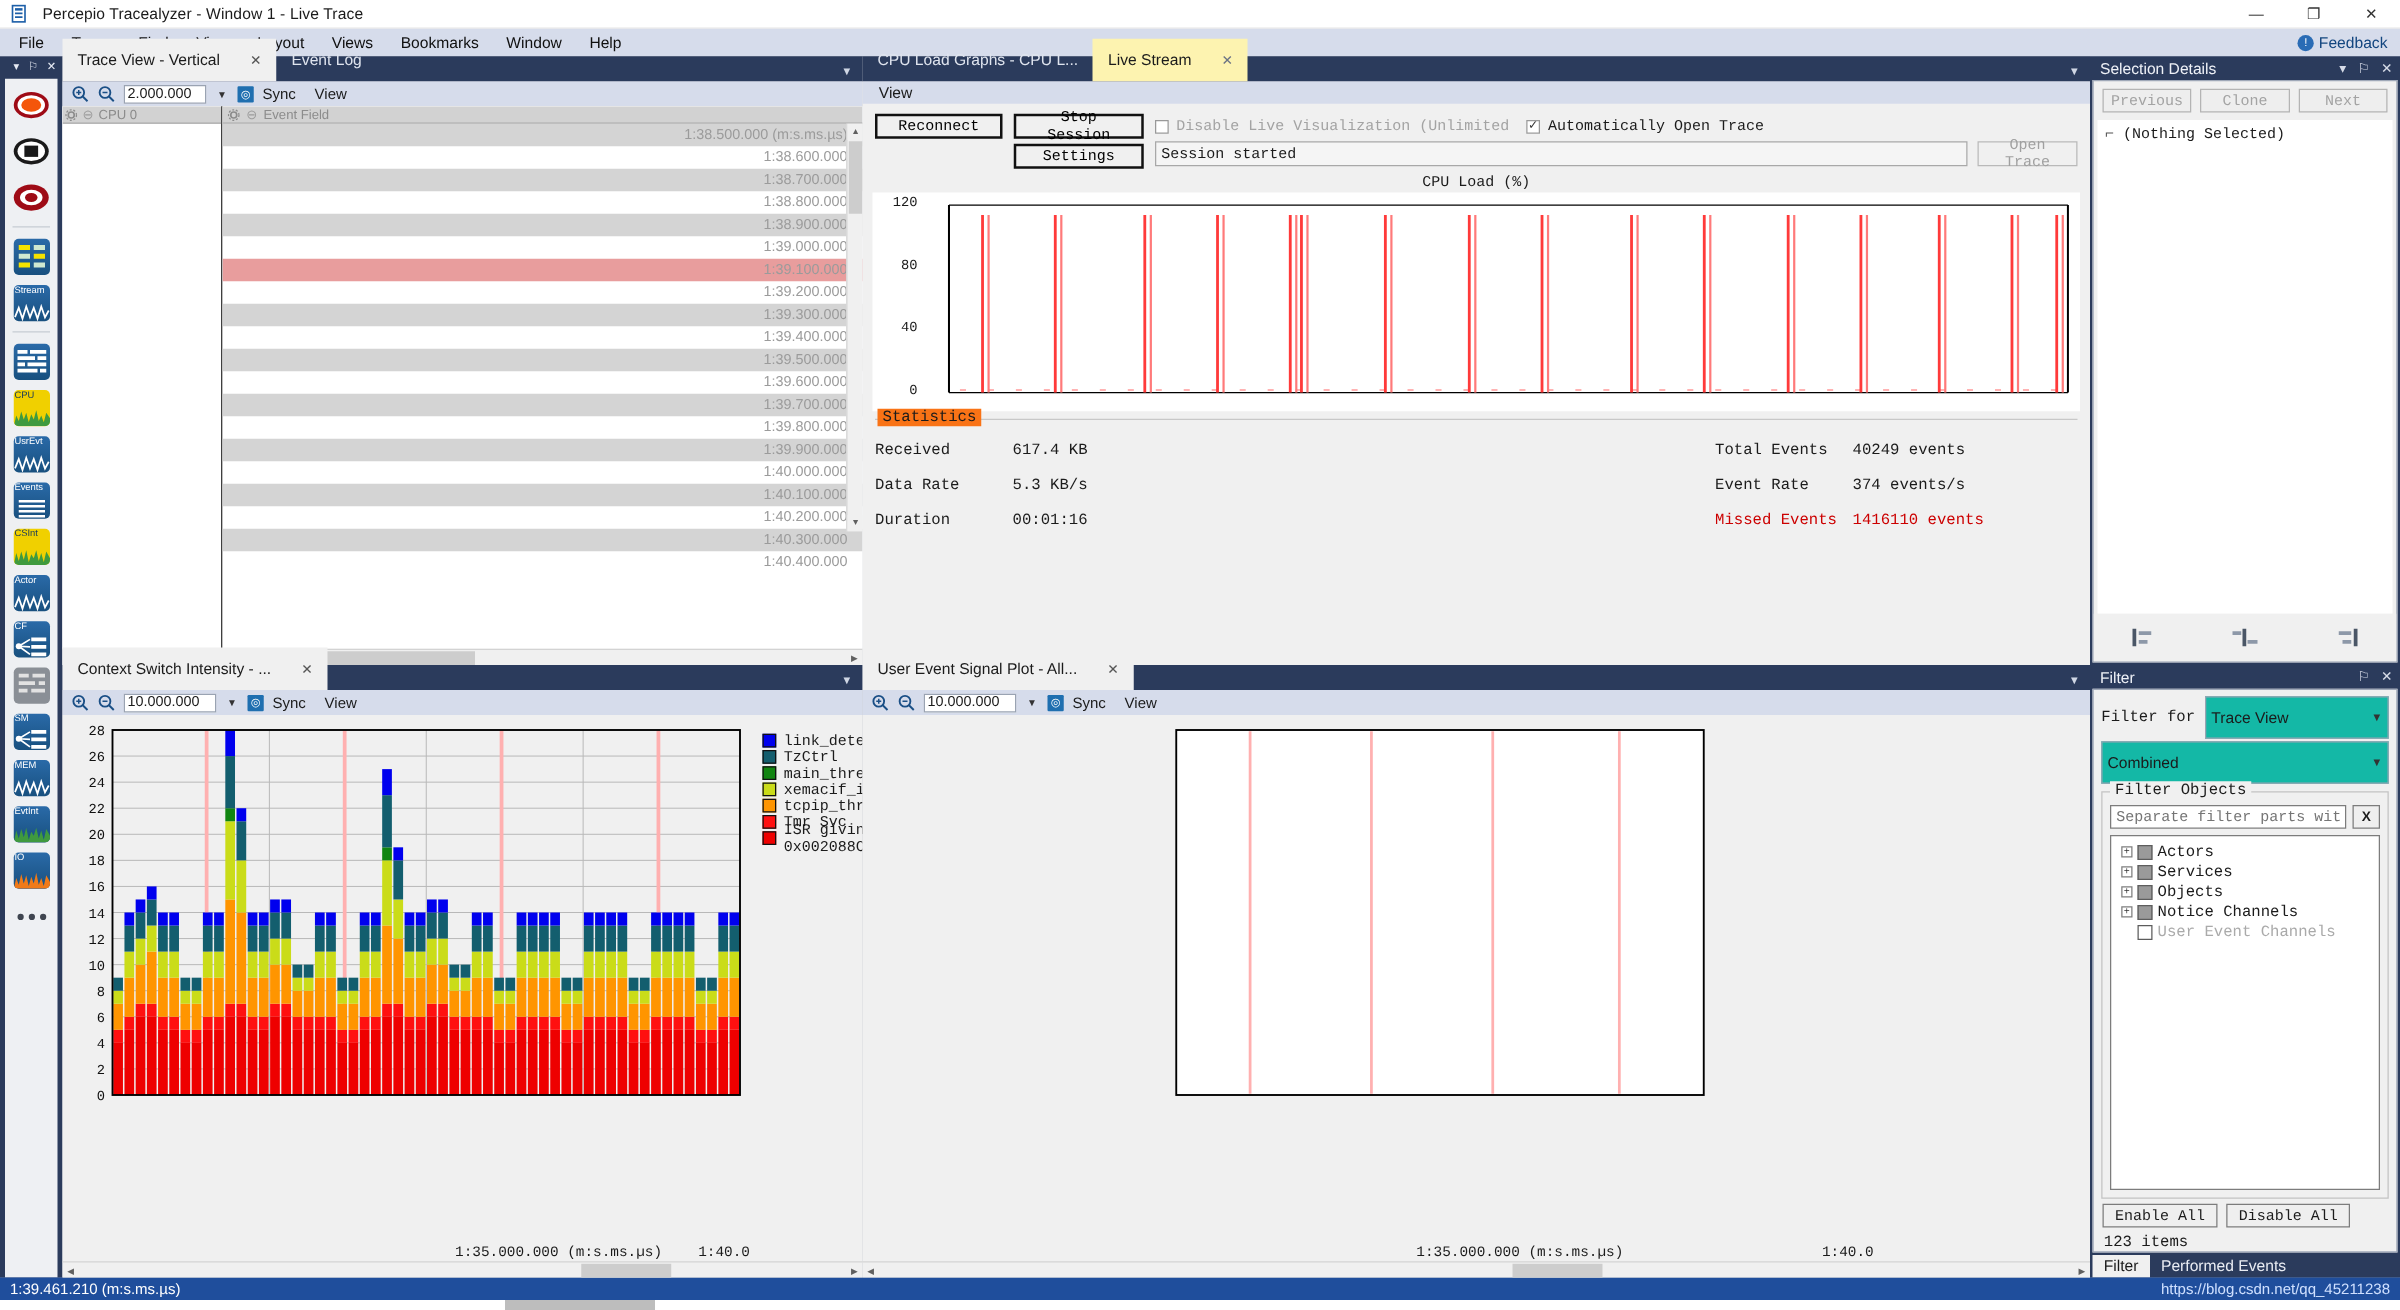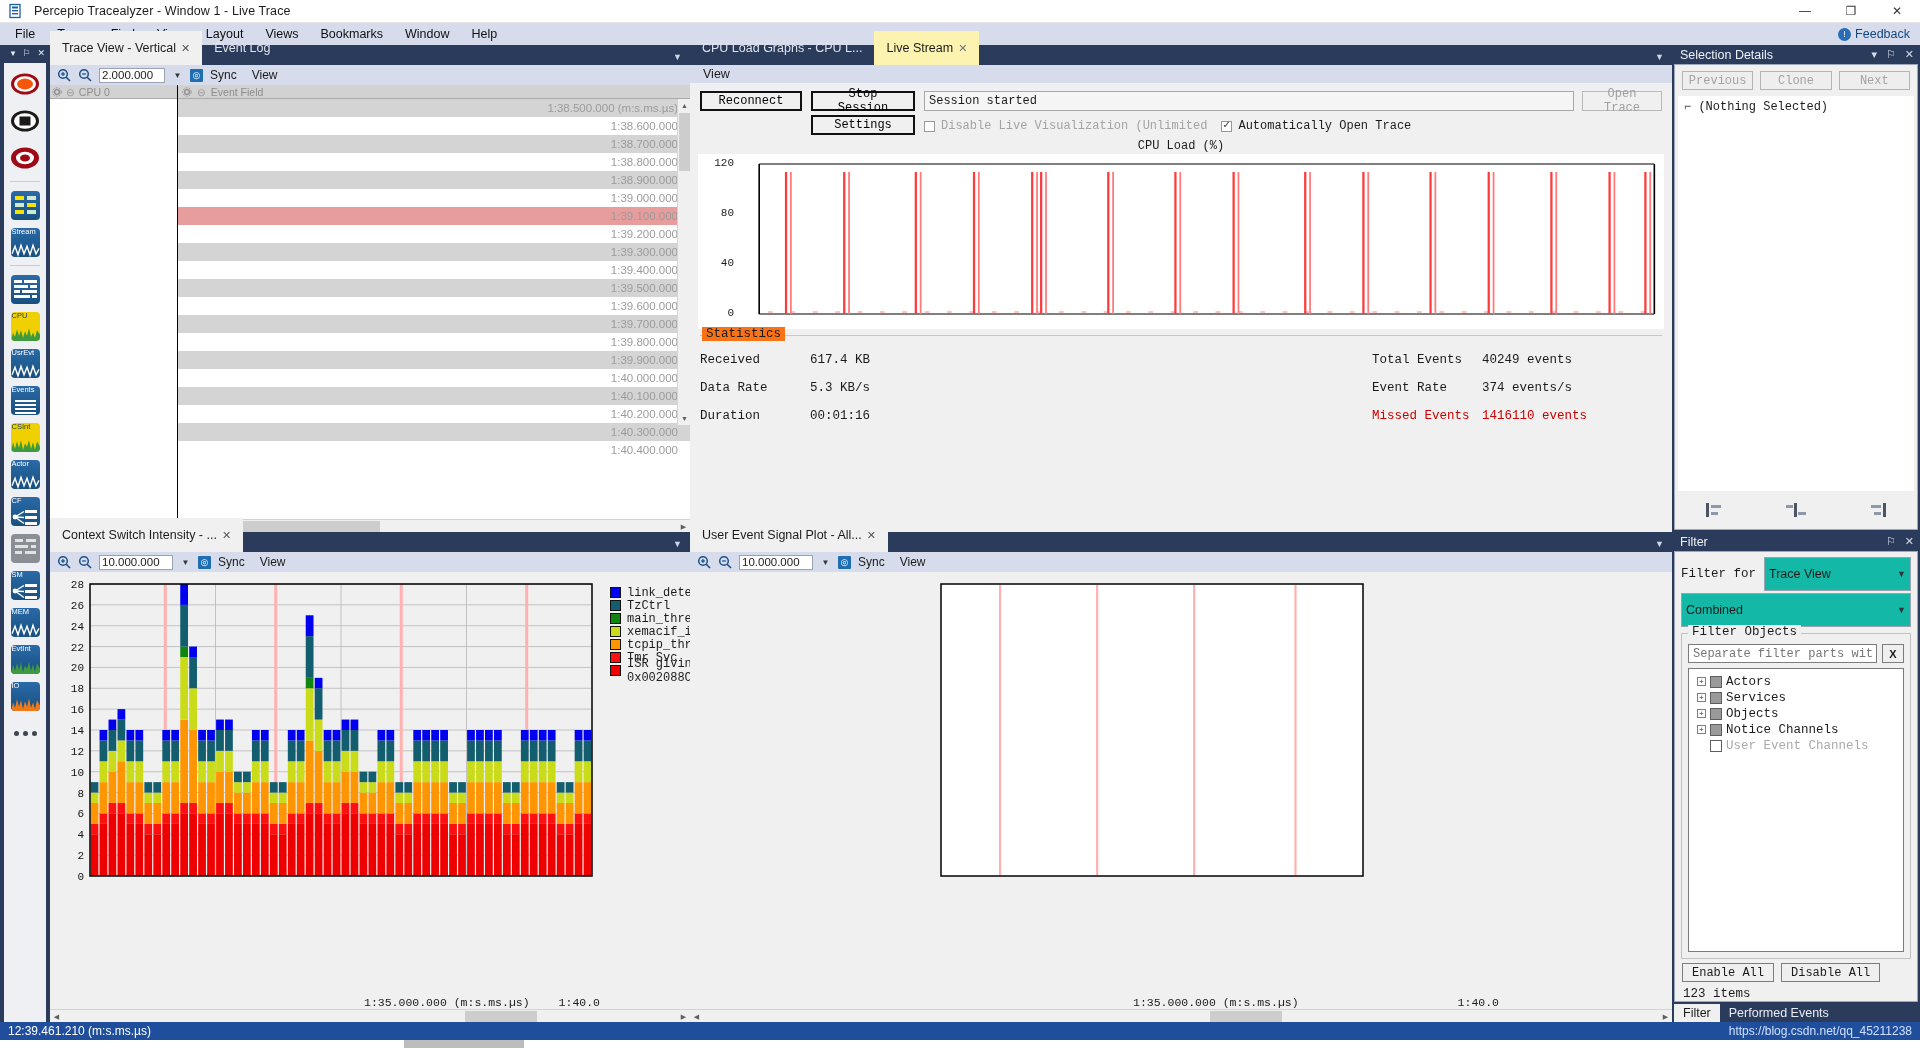--- a/index.html
+++ b/index.html
@@ -47,21 +47,21 @@
   .grey { background:#8a8f96; }
   .yellowbg { background:#f0d000; }
   .wave { width:100%; height:15px; display:block; }
   .dots { display:flex; gap:4px; align-items:center; justify-content:center; }
   .dots i { width:5px; height:5px; border-radius:50%; background:#3f4550; display:block; }
 
   
   .panel { background:#f0f0f0; display:flex; flex-direction:column; min-width:0; min-height:0; }
   .tabstrip { height:20px; background:#2b3b5c; display:flex; align-items:flex-end;
       flex:0 0 20px; position:relative; }
-  .tab { height:19px; padding:17px 12px; display:flex; align-items:center; gap:5px;
+  .tab { height:19px; padding:17px 12px; display:flex; align-items:center; gap:24px;
       font-size:12.5px; color:#dfe4ee; }
   .tab.active { background:#f0f0f0; color:#1b1b1b; }
   .tab.yellow { background:#fdf3b0; color:#1b1b1b; }
   .tab .x { font-size:11px; color:#6b7384; }
   .tab.active .x { color:#555; }
   .strip-caret { margin-left:auto; color:#cfd6e4; font-size:9px; padding:0 8px 3px 0; }
 
   .subtoolbar { height:20px; background:#d6dceb; display:flex; align-items:center;
       gap:7px; padding:0 7px; flex:0 0 20px; font-size:12px; }
   .zic { width:14px; height:14px; position:relative; }
@@ -579,35 +579,35 @@
               </div>
               <div style="display:flex; flex-direction:column; gap:4px;">
                 <button class="btn strong" style="width:104px;">
                   <span>Stop Session</span>
                 </button>
                 <button class="btn strong" style="width:104px;">
                   <span>Settings</span>
                 </button>
               </div>
               <div style="flex:1 1 auto; display:flex; flex-direction:column; gap:5px;">
-                <div style="display:flex; gap:8px;">
-                  <div class="status-field">Session started</div>
-                  <button class="btn dis" style="width:80px;">
-                    <span>Open Trace</span>
-                  </button>
-                </div>
                 <div style="display:flex; gap:14px; align-items:center; padding-top:3px;">
                   <label style="display:flex; gap:6px; align-items:center;">
                     <span class="ckbox"></span>
                     <span class="ck-lbl">Disable Live Visualization (Unlimited</span>
                   </label>
                   <label style="display:flex; gap:6px; align-items:center;">
                     <span class="ckbox on"></span>
                     <span class="ck-lbl on">Automatically Open Trace</span>
                   </label>
+                </div>
+                <div style="display:flex; gap:8px;">
+                  <div class="status-field">Session started</div>
+                  <button class="btn dis" style="width:80px;">
+                    <span>Open Trace</span>
+                  </button>
                 </div>
               </div>
             </div>
 
             <div class="cpuchart">
               <div class="cpu-title">CPU Load (%)</div>
               <div class="cpu-plot">
                 <svg id="cpusvg" width="100%" height="175" viewBox="0 0 600 175" preserveAspectRatio="none">
                     <line x1="38" y1="10" x2="38" y2="160" stroke="#000" stroke-width="1"></line>
                     <line x1="38" y1="160" x2="594" y2="160" stroke="#000" stroke-width="1"></line>
@@ -1356,19 +1356,19 @@
         </div>
         <div class="fbottabs">
           <div class="fbtab sel">Filter</div>
           <div class="fbtab">Performed Events</div>
         </div>
       </div>
     </div>
   </div>
 
   <div class="statusbar">
-    <span>12:39.461.210 (m:s.ms.µs)</span>
+    <span>1:39.461.210 (m:s.ms.µs)</span>
     <span class="wm">https://blog.csdn.net/qq_45211238</span>
   </div>
   <div class="tbar2">
     <span class="seg" style="left:404px; width:120px;"></span>
   </div>
 </div>
 
 </body></html>

